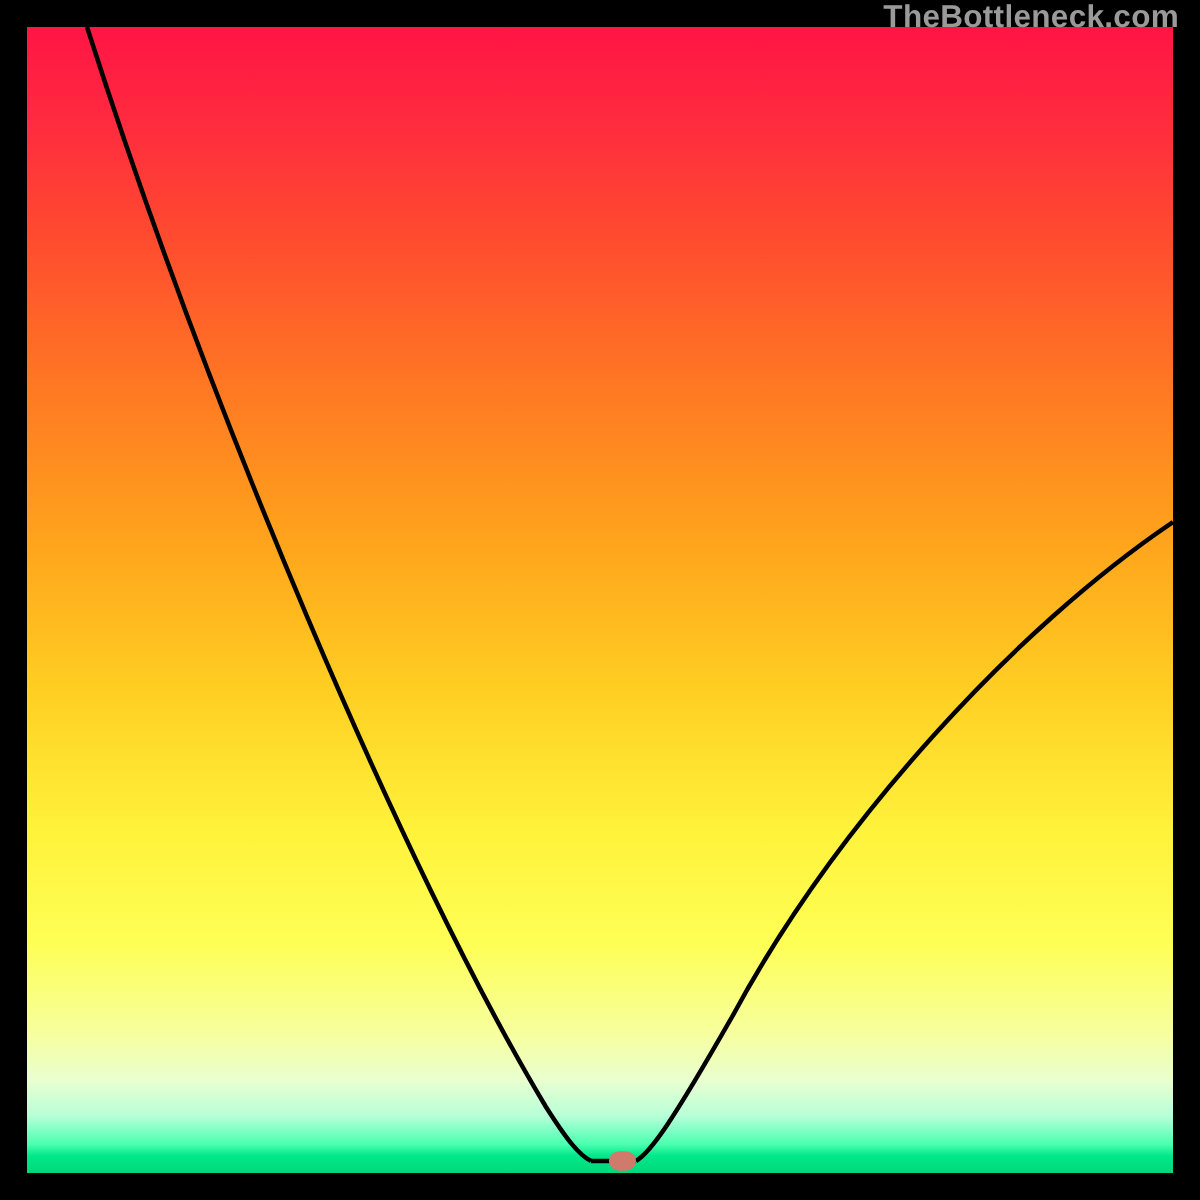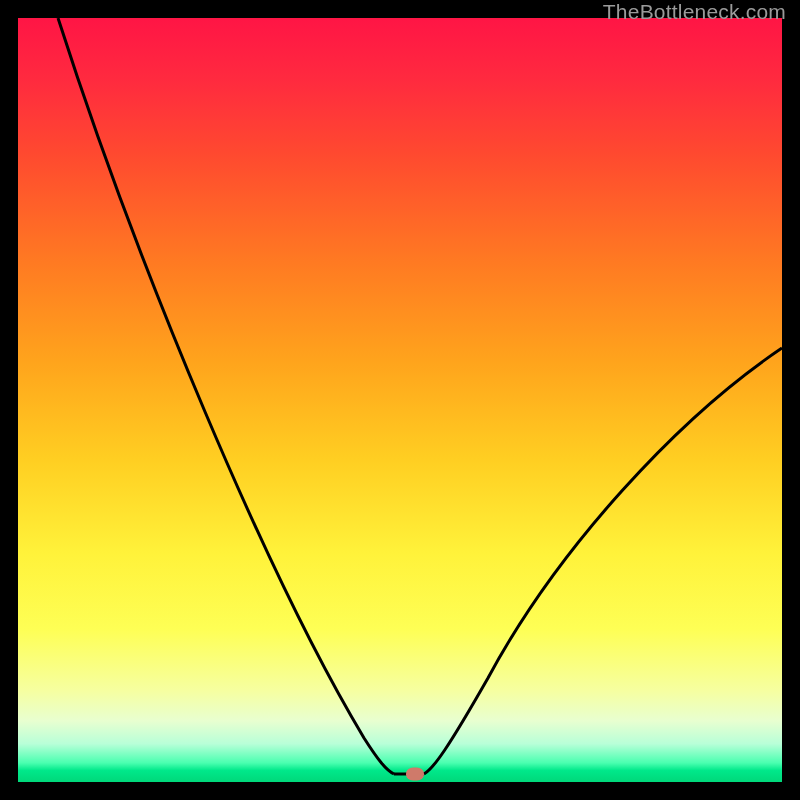--- a/index.html
+++ b/index.html
@@ -63,21 +63,21 @@
     background: #cf7a6a;
     border-radius: 7px / 6px;
     transform: translate(-50%, -50%);
   }
   .attribution {
     position: absolute;
     top: 0px;
     right: 14px;
     color: #9a9a9a;
     font-size: 21px;
-    font-weight: 400;
+    font-weight: 700;
     letter-spacing: 0.2px;
     white-space: nowrap;
   }
 </style>
 </head>
 <body>
 
 <div class="frame">
 
   <div class="plot-area">

